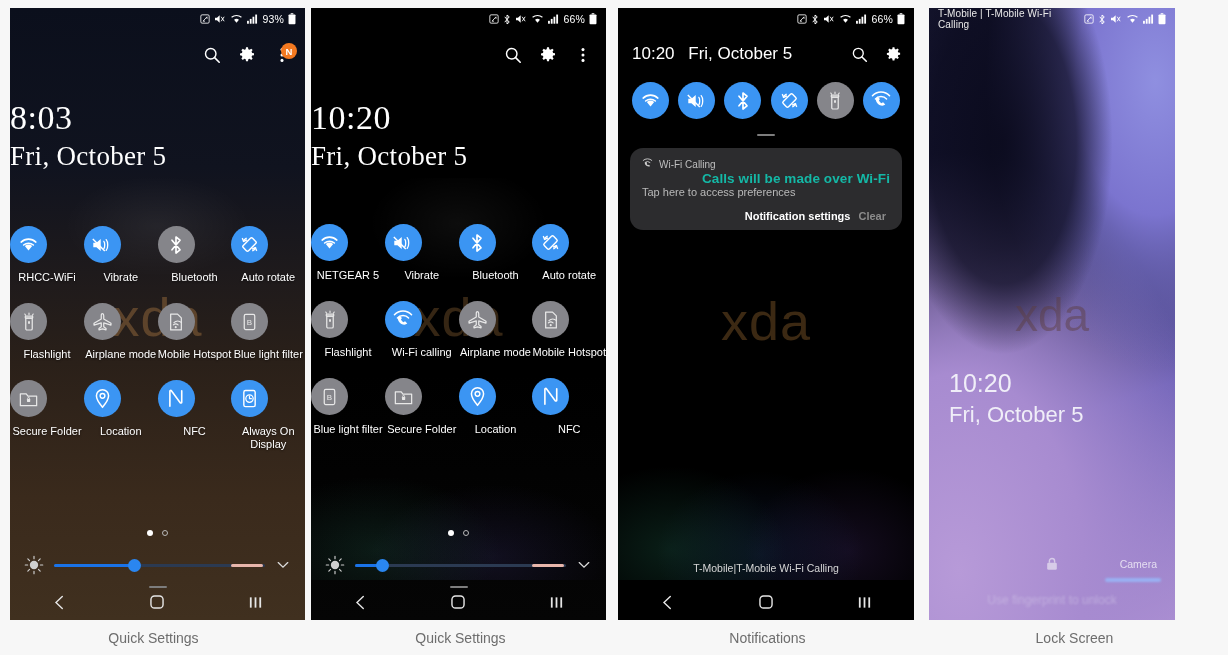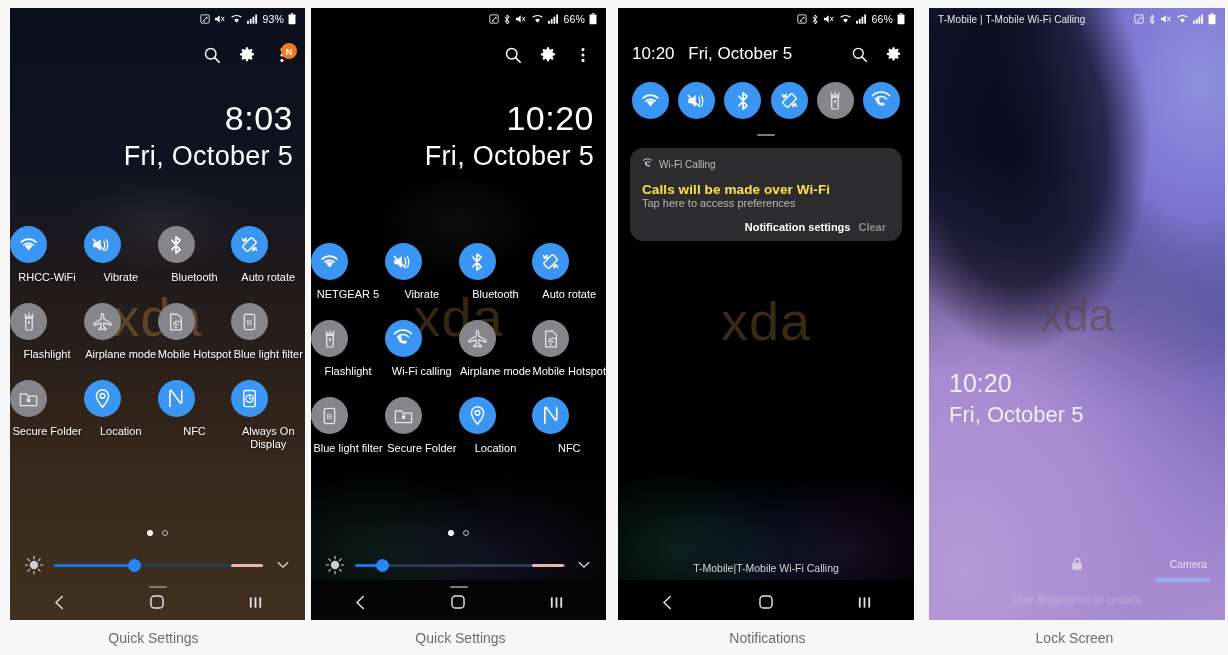--- a/index.html
+++ b/index.html
@@ -4,38 +4,38 @@
 <style>
   * { box-sizing: border-box; margin:0; padding:0; }
   html,body { width:1228px; height:655px; background:#f7f7f7; font-family:"Liberation Sans", sans-serif; }
   .sheet { position:relative; width:1228px; height:655px; background:#f7f7f7; }
 
   .panels { position:absolute; left:0; top:0; width:1228px; height:620px; display:flex; }
   .panel { position:relative; width:307px; height:620px; overflow:hidden; }
   .screen { position:absolute; left:10px; top:8px; width:295px; height:612px; overflow:hidden; background:#000;padding-left:45px; }
   .p2 .screen { left:4px; }
   .p3 .screen { left:4px; width:296px; }
-  .p4 .screen { left:8px; width:296px; }
+  .p4 .screen { left:8px; width:246px; }
 
   
   .statusbar { position:absolute; top:0; left:0; right:0; height:22px; display:flex; align-items:center;
                justify-content:flex-end; gap:4px; padding:0 9px; font-size:10.5px; color:#fff; }
   .statusbar .carrier { margin-right:auto; font-size:10px; color:#e9e9e9; letter-spacing:.1px;}
   .sicon { display:inline-block; line-height:1; font-size:11px; color:#fff; }
   .sicon svg { display:block; }
   .batt-txt { font-size:10.5px; color:#fff; letter-spacing:.2px;}
 
   
   .qs-head { position:absolute; top:38px; right:14px; display:flex; align-items:center; gap:17px; }
   .qs-head .hicon { width:18px; height:18px; color:#fff; position:relative; }
   .badge { position:absolute; width:16px; height:16px; border-radius:50%; background:#f47920; color:#fff;
            font-size:9.5px; display:flex; align-items:center; justify-content:center; right:-6px; top:-3px; font-weight:bold;}
 
   
-  .clock { position:absolute; left:0; right:12px; text-align:right; color:#fff; font-weight:300; }
+  .clock { position:absolute; left:0; right:0; text-align:left; color:#fff; font-weight:300;font-family:Liberation Serif, serif; }
   .clock .t { font-size:34px; line-height:40px; letter-spacing:.5px;}
   .clock .d { font-size:27px; line-height:36px; letter-spacing:.3px;}
 
   
   .xda { position:absolute; left:0; right:0; text-align:center; font-size:54px; font-weight:300;
          letter-spacing:1px; pointer-events:none; }
 
   
   .tiles { position:absolute; left:0; right:0; display:flex; flex-wrap:wrap; }
   .tile { width:25%; display:flex; flex-direction:column; align-items:flex-start; }
@@ -69,21 +69,21 @@
 
   
   .n-head { position:absolute; top:36px; left:14px; right:12px; display:flex; align-items:center; }
   .n-clock { color:#fff; font-size:17px; font-weight:400; }
   .n-clock .nd { margin-left:9px; }
   .n-icons { margin-left:auto; display:flex; gap:17px; align-items:center; }
   .n-tiles { position:absolute; top:74px; left:0; right:0; display:flex; justify-content:space-between; padding:0 14px; }
   .n-circ { width:37px; height:37px; border-radius:50%; display:flex; align-items:center; justify-content:center; }
   .n-card { position:absolute; left:12px; right:12px; top:140px; background:#2c2c2e; border-radius:13px; padding:10px 12px 8px; }
   .n-app { display:flex; align-items:center; gap:6px; font-size:10px; color:#bfbfbf; }
-  .n-title { margin-top:12px; font-size:13.5px; color:#fde047; font-weight:bold; letter-spacing:.1px;}
+  .n-title { margin-top:1px; font-size:13.5px; color:#14b8a6; font-weight:bold; letter-spacing:.1px;text-align:right;}
   .n-sub { font-size:11px; color:#b9b9b9; }
   .n-acts { margin-top:12px; display:flex; justify-content:flex-end; gap:8px; padding-right:4px; align-items:center;}
   .n-act { font-size:11px; color:#ffffff; font-weight:bold; }
   .n-act.dim { color:#8c8c8c;text-align:center; }
   .n-carrier { position:absolute; left:0; right:0; bottom:46px; text-align:center; font-size:10.5px; color:#d6d6d6; }
 
   
   .lock-wall { position:absolute; inset:0; background:
       radial-gradient(115% 78% at 92% 12%, #8f8fe0 0%, #7b74cf 28%, rgba(40,36,80,0) 60%),
       radial-gradient(150% 95% at 12% 92%, #b79ad8 0%, #a78bd0 34%, rgba(60,48,110,0) 72%),
@@ -412,21 +412,21 @@
               </svg></div>
         </div>
 
         <div class="clock" style="top:90px;">
           <div class="t">10:20</div>
           <div class="d">Fri, October 5</div>
         </div>
 
         <div class="xda" style="top:278px;color:rgba(120,85,45,.45);">xda</div>
 
-        <div class="tiles" id="p2-tiles" style="top:235px;row-gap:19px;">
+        <div class="tiles" id="p2-tiles" style="top:216px;row-gap:19px;">
             <div class="tile">
               <div class="circ on">
                 <svg width="21" height="17" viewBox="0 0 22 18">
                   <path d="M11 15.4 L7.1 10.6a6.2 6.2 0 0 1 7.8 0z" fill="#fff"></path>
                   <path d="M3.2 6.4a11.4 11.4 0 0 1 15.6 0" stroke="#fff" stroke-width="1.7" fill="none" stroke-linecap="round"></path>
                   <path d="M5.8 9.5a8 8 0 0 1 10.4 0" stroke="#fff" stroke-width="1.6" fill="none" stroke-linecap="round"></path>
                 </svg>
               </div>
               <div class="tlabel">NETGEAR 5</div>
             </div>

